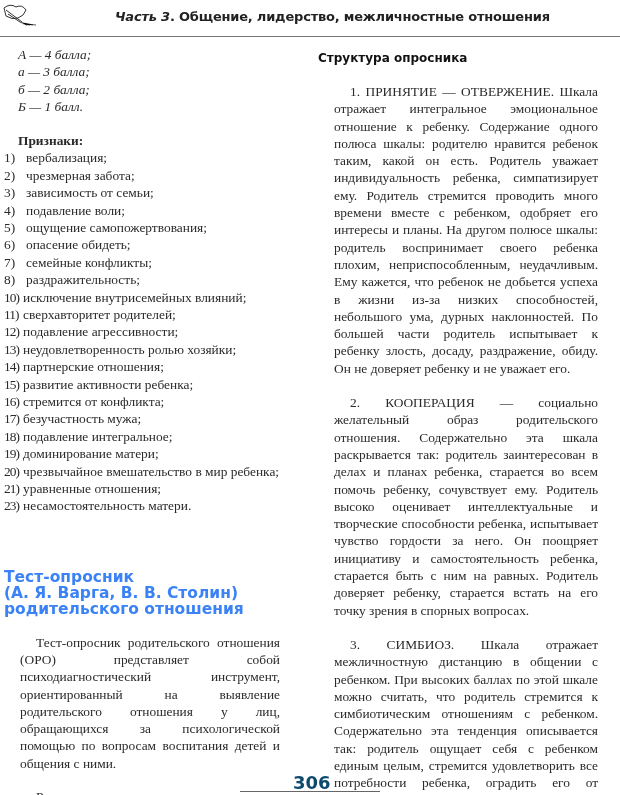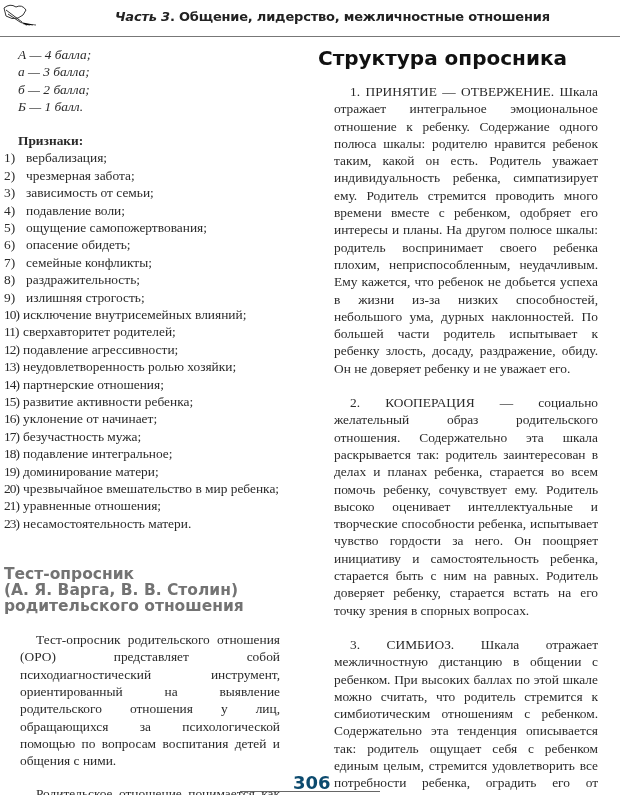--- a/index.html
+++ b/index.html
@@ -18,25 +18,25 @@
 
   .scores { margin-left:14px;font-style:italic; }
   .scores div { height:17.3px; }
   .signs-title { margin-left:14px; margin-top:17px; font-weight:bold; }
   ol.signs { list-style:none; margin:0; padding:0; }
   ol.signs li { height:17.4px; white-space:nowrap; }
   ol.signs li .n { display:inline-block; width:22px; }
   ol.signs li.two .n { width:19px; letter-spacing:-1px; }
 
   h2.test-title { font-family:"DejaVu Sans", sans-serif; font-weight:bold; font-size:15.5px; line-height:16px;
-                  margin:34px 0 0 0; color:#737373; }
+                  margin:54px 0 0 0; color:#3b82f6; }
   p { margin:16px; text-align:justify; text-indent:16px; }
   .intro-p1 { margin-top:17px; }
 
-  h2.struct-title { font-family:"DejaVu Sans", sans-serif; font-weight:bold; font-size:20px; line-height:18px;
+  h2.struct-title { font-family:"DejaVu Sans", sans-serif; font-weight:bold; font-size:12px; line-height:18px;
                     margin:3px 0 6px 0; color:#111; }
   .right p + p { margin-top:17px; }
 
   .page-num { position:absolute; left:293px; top:772px; font-family:"DejaVu Sans", sans-serif; font-weight:bold;
               font-size:18px; color:#0c4a6e; }
   .footer-rule { position:absolute; left:240px; top:791px; width:140px; height:1px; background:#666; }
 </style>
 </head>
 <body>
 
@@ -60,28 +60,27 @@
   <div class="signs-title">Признаки:</div>
   <ol class="signs" id="signs-list">
       <li><span class="n">1)</span><span>вербализация;</span></li>
       <li><span class="n">2)</span><span>чрезмерная забота;</span></li>
       <li><span class="n">3)</span><span>зависимость от семьи;</span></li>
       <li><span class="n">4)</span><span>подавление воли;</span></li>
       <li><span class="n">5)</span><span>ощущение самопожертвования;</span></li>
       <li><span class="n">6)</span><span>опасение обидеть;</span></li>
       <li><span class="n">7)</span><span>семейные конфликты;</span></li>
       <li><span class="n">8)</span><span>раздражительность;</span></li>
-      <li><span class="n">9)</span><span>излишняя строгость;</span></li>
       <li class="two"><span class="n">10)</span><span>исключение внутрисемейных влияний;</span></li>
       <li class="two"><span class="n">11)</span><span>сверхавторитет родителей;</span></li>
       <li class="two"><span class="n">12)</span><span>подавление агрессивности;</span></li>
       <li class="two"><span class="n">13)</span><span>неудовлетворенность ролью хозяйки;</span></li>
       <li class="two"><span class="n">14)</span><span>партнерские отношения;</span></li>
       <li class="two"><span class="n">15)</span><span>развитие активности ребенка;</span></li>
-      <li class="two"><span class="n">16)</span><span>уклонение от начинает;</span></li>
+      <li class="two"><span class="n">16)</span><span>стремится от конфликта;</span></li>
       <li class="two"><span class="n">17)</span><span>безучастность мужа;</span></li>
       <li class="two"><span class="n">18)</span><span>подавление интегральное;</span></li>
       <li class="two"><span class="n">19)</span><span>доминирование матери;</span></li>
       <li class="two"><span class="n">20)</span><span>чрезвычайное вмешательство в мир ребенка;</span></li>
       <li class="two"><span class="n">21)</span><span>уравненные отношения;</span></li>
       <li class="two"><span class="n">23)</span><span>несамостоятельность матери.</span></li>
     </ol>
 
   <h2 class="test-title">
     <div>Тест-опросник</div>

